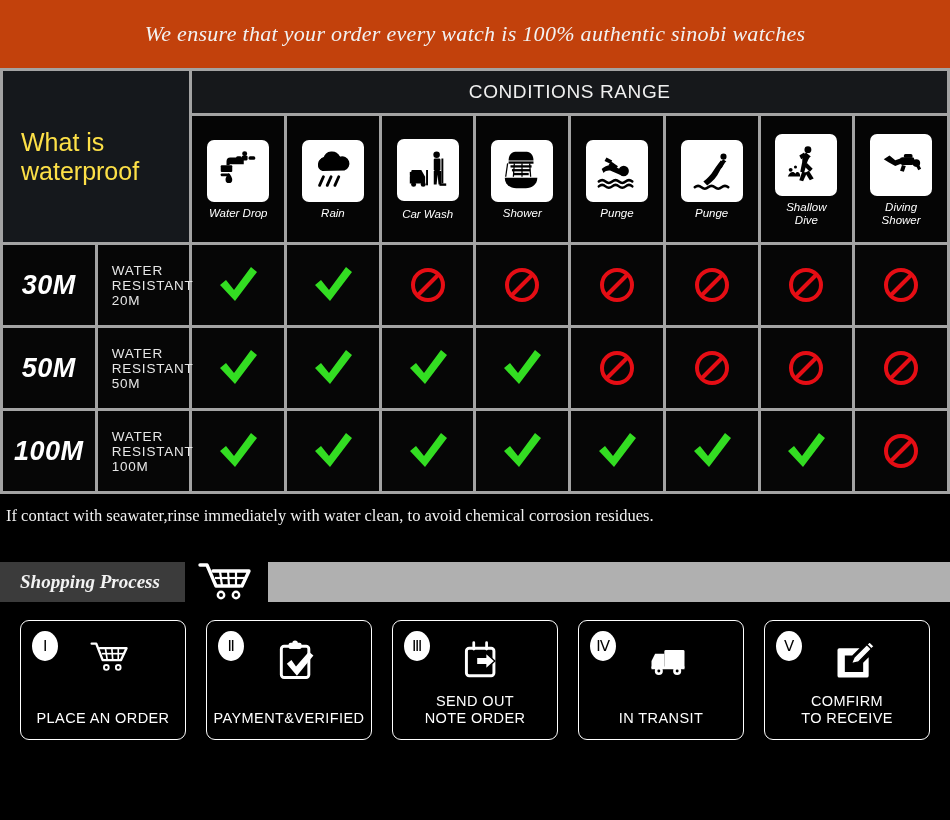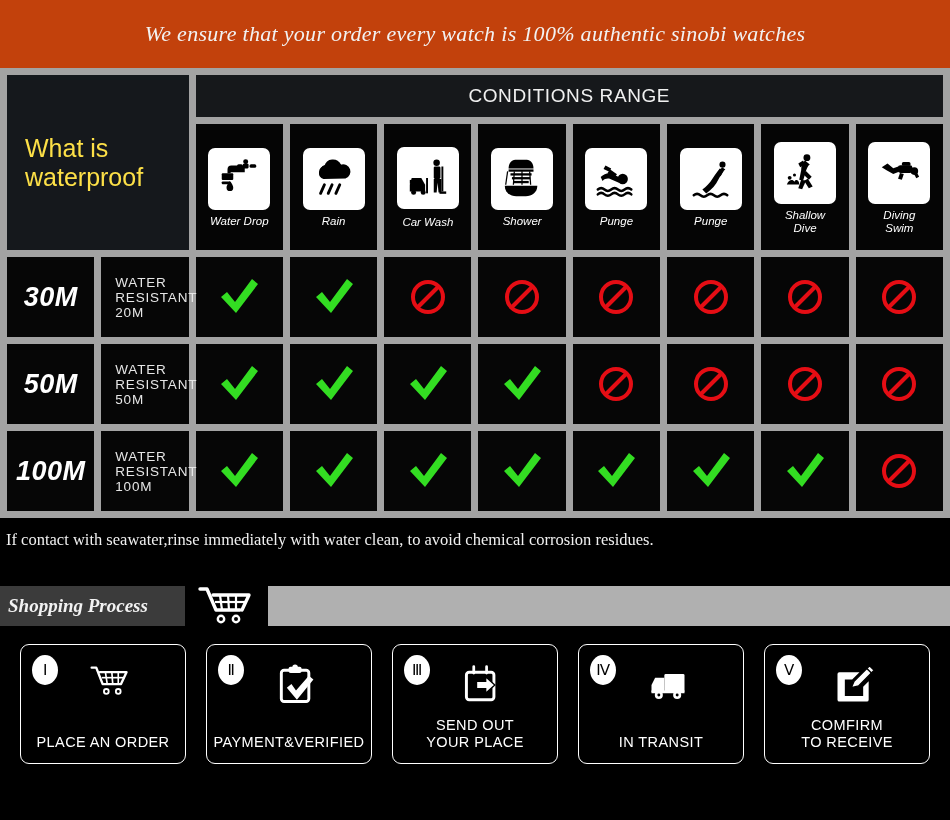--- a/index.html
+++ b/index.html
@@ -35,21 +35,21 @@
   }
 
   
   .wp-table {
     width: 950px;
     border-collapse: collapse;
     table-layout: fixed;
     background: #050505;
   }
   .wp-table td, .wp-table th {
-    border: 7px solid #a3a3a3;
+    border: 3px solid #a3a3a3;
     padding: 0;
     text-align: center;
     vertical-align: middle;
     background: #060606;
   }
   .cell-title {
     background: #15181c !important;
     text-align: left !important;
     padding-left: 18px !important;
     font-size: 25px;
@@ -133,21 +133,21 @@
   }
   .proc-label {
     position: absolute;
     left: 0;
     top: 0;
     width: 185px;
     height: 40px;
     background: #3b3b3b;
     display: flex;
     align-items: center;
-    padding-left: 8px;
+    padding-left: 20px;
     box-sizing: border-box;
   }
   .proc-label span {
     font-family: "Liberation Serif", serif;
     font-style: italic;
     font-weight: 700;
     font-size: 19px;
     color: #f2f2f2;
   }
   .proc-cart {
@@ -376,21 +376,21 @@
                 <path d="M6 18 l6-4 l6 5 l6-2 l2 5 l-8 3 l-7-4 z"></path>
                 <rect x="23" y="16" width="15" height="8" rx="2.5"></rect>
                 <rect x="27" y="12.5" width="9" height="4" rx="1.6"></rect>
                 <circle cx="40" cy="22" r="4"></circle>
                 <path d="M43 24 l2 4 l-3 1.5 l-2-4 z"></path>
                 <path d="M25 24 l-2 6 l4 1 l2-6 z"></path>
               </g>
             </svg>
           </div>
           <div class="icon-label" style="white-space: pre-line;">Diving
-Swim</div>
+Shower</div>
         </td>
       </tr>
     <tr id="row-0">
         <td class="cell-depth">30M</td>
         <td class="cell-desc">WATER RESISTANT  20M</td>
         <td>
           <div class="mark">
             <svg width="44" height="40" viewBox="0 0 44 40">
       <path d="M4 20 L10 15 L18 25 L35 2 L41 7 L19 36 Z" fill="#33dd22"></path>
     </svg>
@@ -646,21 +646,21 @@
         <svg width="44" height="44" viewBox="0 0 48 48">
           <rect x="7" y="10" width="30" height="30" rx="3" fill="none" stroke="#fff" stroke-width="3.2"></rect>
           <g stroke="#fff" stroke-width="3" stroke-linecap="round">
             <line x1="15" y1="4" x2="15" y2="11"></line>
             <line x1="29" y1="4" x2="29" y2="11"></line>
           </g>
           <path d="M18 20 h10 v-5 l10 9 l-10 9 v-5 h-10 z" fill="#fff" stroke="#000" stroke-width="1.5"></path>
         </svg>
       </div>
       <div class="step-label">SEND OUT
-YOUR PLACE</div>
+NOTE ORDER</div>
     </div>
     <div class="step-card">
       <div class="step-num">Ⅳ</div>
       <div class="step-icon">
         <svg width="44" height="44" viewBox="0 0 48 48">
           <g fill="#fff">
             <rect x="20" y="12" width="22" height="20" rx="1.5"></rect>
             <path d="M6 24 l4-8 h10 v16 h-14 z"></path>
             <rect x="6" y="30" width="36" height="3"></rect>
           </g>

